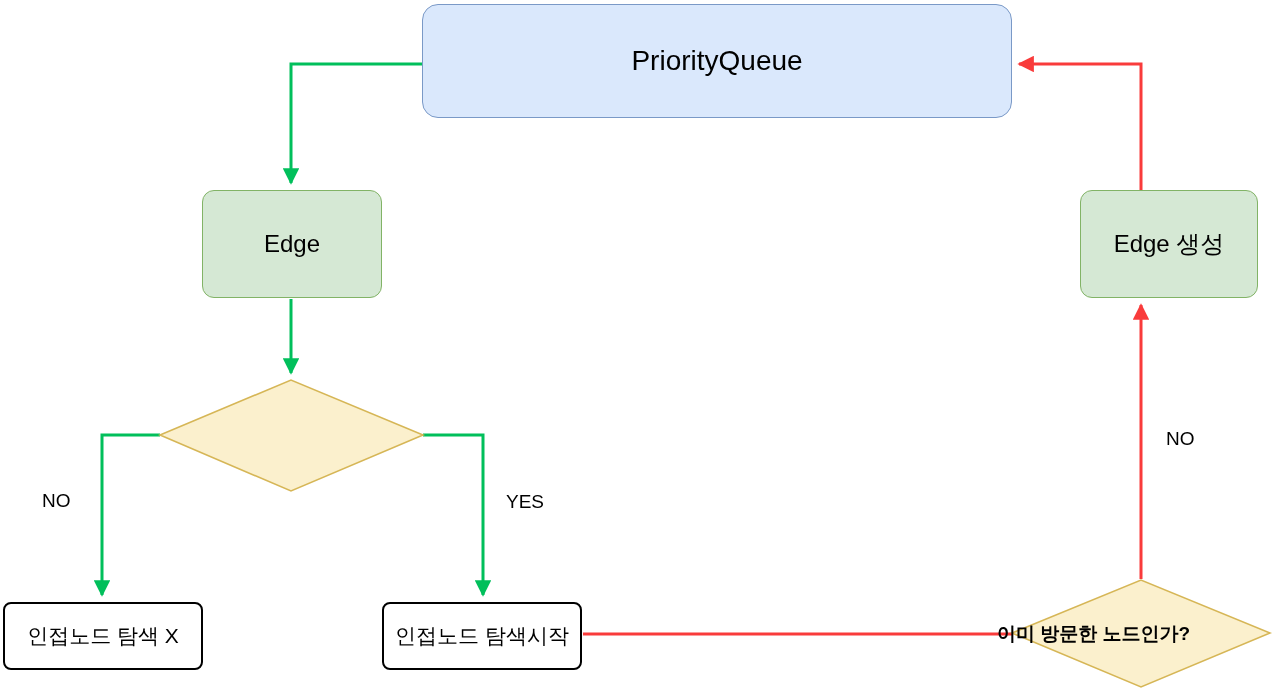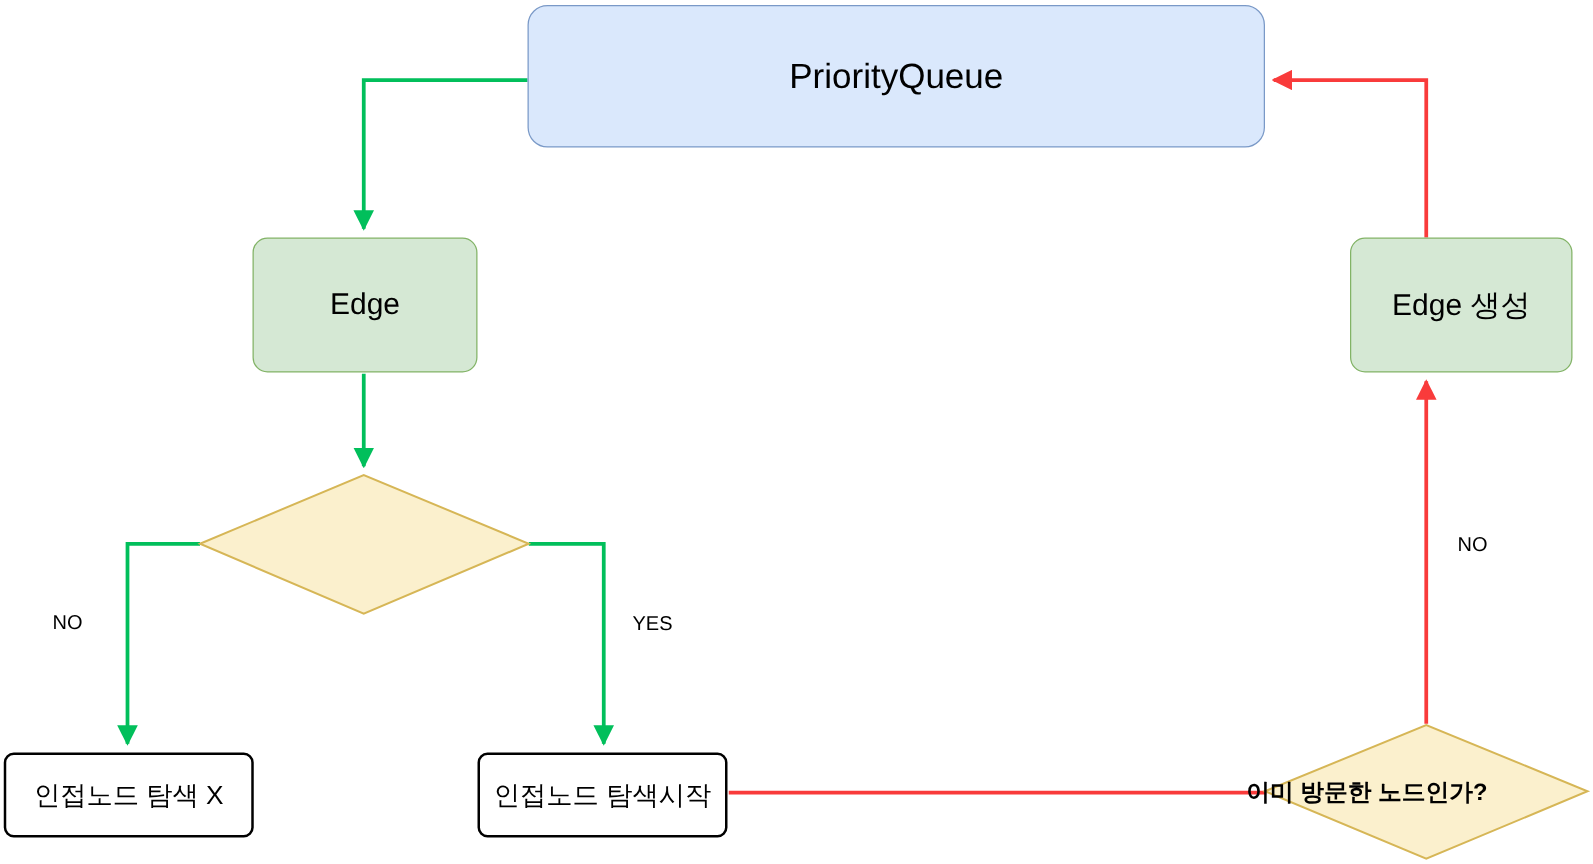--- a/index.html
+++ b/index.html
@@ -53,21 +53,21 @@
     font-size:21px;
   }
   .diamond-label{
     position:absolute;
     display:flex;align-items:center;justify-content:center;
     text-align:center;
     font-size:19px;font-weight:bold;
   }
   .edge-label{
     position:absolute;
-    font-size:16px;
+    font-size:19px;
     white-space:nowrap;
   }
 </style>
 </head>
 <body>
 
 <div class="canvas">
 
   <svg class="wires" width="1274" height="691" viewBox="0 0 1274 691">
     <defs>

